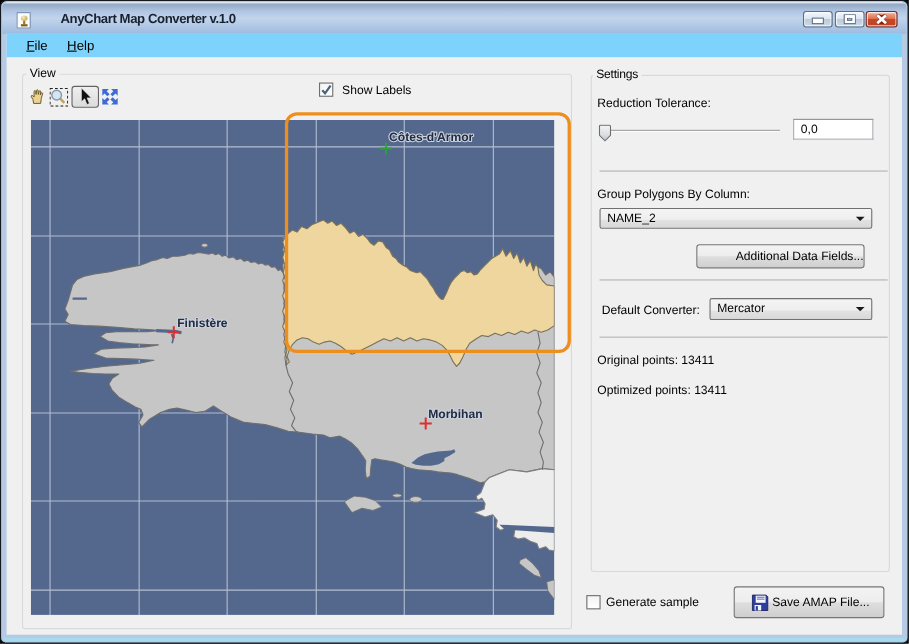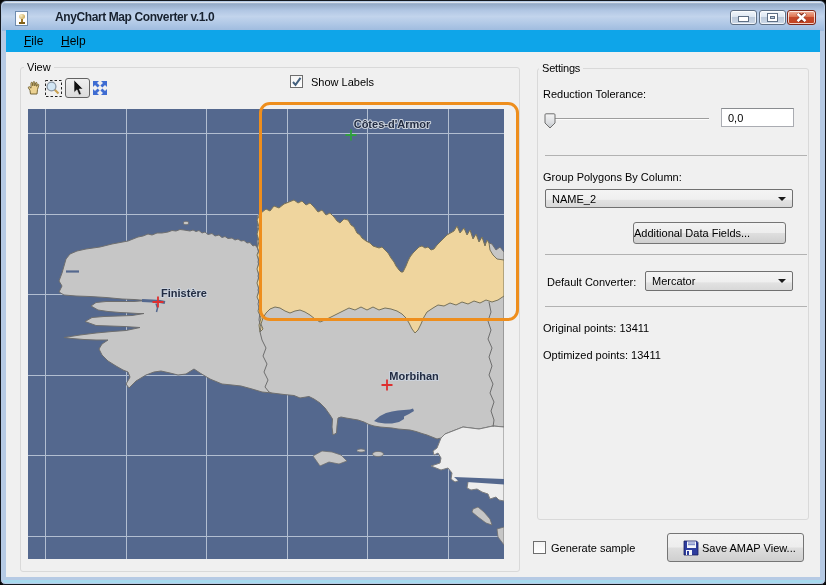--- a/index.html
+++ b/index.html
@@ -24,21 +24,21 @@
 #btnmax { left:758px; width:27px; }
 #btnclose { left:786px; width:29px; border:1px solid #7c271a;
   background:linear-gradient(#f0b49e 0%, #de7350 45%, #c4482a 50%, #c2411e 100%); }
 #btnmin .g { position:absolute; left:8px; top:6px; width:9px; height:4px; background:#fff;
   box-shadow:0 0 0 1px #5e6f84; }
 #btnmax .g { position:absolute; left:8px; top:3px; width:9px; height:7px; border:2px solid #fff;
   box-shadow:0 0 0 1px #5e6f84, inset 0 0 0 1px #5e6f84; }
 #btnclose .g { position:absolute; left:8px; top:2px; width:11px; height:9px; }
 #winbot { position:absolute; left:2px; right:2px; bottom:1px; height:3px; background:#a6daee; border-radius:0 0 4px 4px; }
 #client { position:absolute; left:5px; top:29px; width:814px; height:547px; background:#f0f0f0; }
-#menubar { position:absolute; left:0; top:0; width:100%; height:22px; background:#0ea5e9; }
+#menubar { position:absolute; left:0; top:0; width:100%; height:22px; background:#7dd3fc; }
 .menu { position:absolute; top:4px; font-size:12px; color:#000; }
 #mFile { left:18px; } #mHelp { left:55px; }
 .menu u { text-decoration:underline; }
 
 .groupbox { position:absolute; border:1px solid #d9d9d9; border-radius:3px; }
 #gbView { left:14px; top:37px; width:500px; height:505px; }
 #gbSettings { left:531px; top:38px; width:272px; height:452px; }
 .gblabel { position:absolute; top:-7px; background:#f0f0f0; padding:0 3px; font-size:11px; color:#000; }
 #gbView .gblabel { left:3px; }
 #gbSettings .gblabel { left:1px; letter-spacing:-0.2px; }
@@ -71,21 +71,21 @@
   background:#9d9d9d; border-bottom:1px solid #fdfdfd; }
 #sliderThumb { position:absolute; left:538px; top:83px; width:12px; height:16px; }
 #txtTol { position:absolute; left:715px; top:78px; width:73px; height:19px;
   background:#fff; border:1px solid #aaacb2; border-top-color:#898c90;text-align:right; }
 #txtTol span { position:absolute; left:6px; top:3px; font-size:11px; }
 .sep { position:absolute; left:539px; width:262px; height:1px; background:#b2b2b2; }
 #sep1 { top:125px; } #sep2 { top:224px; } #sep3 { top:276px; }
 #lblGroup { left:537px; top:141px; }
 .btn { position:absolute; border:1px solid #757575; border-radius:3px;
   background:linear-gradient(#f3f3f3 0%, #ededed 48%, #dedede 52%, #cfcfcf 100%);
-  font-size:11px; color:#000; text-align:left; }
+  font-size:11px; color:#000; text-align:right; }
 #btnAdd { left:627px; top:192px; width:153px; height:22px; line-height:20px; }
 #lblProj { left:541px; top:246px; }
 #lblOrig { left:537px; top:292px; }
 #lblOpt { left:537px; top:319px; }
 #cbGen { left:527px; top:511px; }
 #cbGenTxt { position:absolute; left:545px; top:512px; font-size:11px; color:#000; }
 #btnSave { left:661px; top:503px; width:137px; height:29px; }
 #btnSave .txt { position:absolute; left:34px; top:8px; font-size:11px; }
 #btnSave svg { position:absolute; left:15px; top:6px; }
 
@@ -179,21 +179,21 @@
     <div class="combo" id="cmbProj">
         <span class="ct">Mercator</span>
         <span class="arr"></span>
       </div>
     <div class="sep" id="sep3"></div>
     <div class="lbl" id="lblOrig">Original points: 13411</div>
     <div class="lbl" id="lblOpt">Optimized points: 13411</div>
     <div class="checkbox" id="cbGen"></div>
     <div id="cbGenTxt">Generate sample</div>
     <div class="btn" id="btnSave">
-        <span class="txt">Save AMAP View...</span>
+        <span class="txt">Save AMAP File...</span>
       <svg width="16" height="16" viewBox="0 0 16 16">
         <path d="M1 1 L13.5 1 15 2.5 15 15 1 15 Z" fill="#2e3d9e" stroke="#1a2060" stroke-width="0.8"></path>
         <rect x="4" y="1.5" width="9" height="6.5" fill="#f4f6fa"></rect>
         <rect x="5" y="2.5" width="7" height="1" fill="#6a7ac0"></rect>
         <rect x="5" y="4.2" width="7" height="1" fill="#6a7ac0"></rect>
         <rect x="3" y="10" width="6" height="5" fill="#f4f6fa"></rect>
         <rect x="4" y="11" width="2" height="4" fill="#2e3d9e"></rect>
       </svg>
     </div>
 

